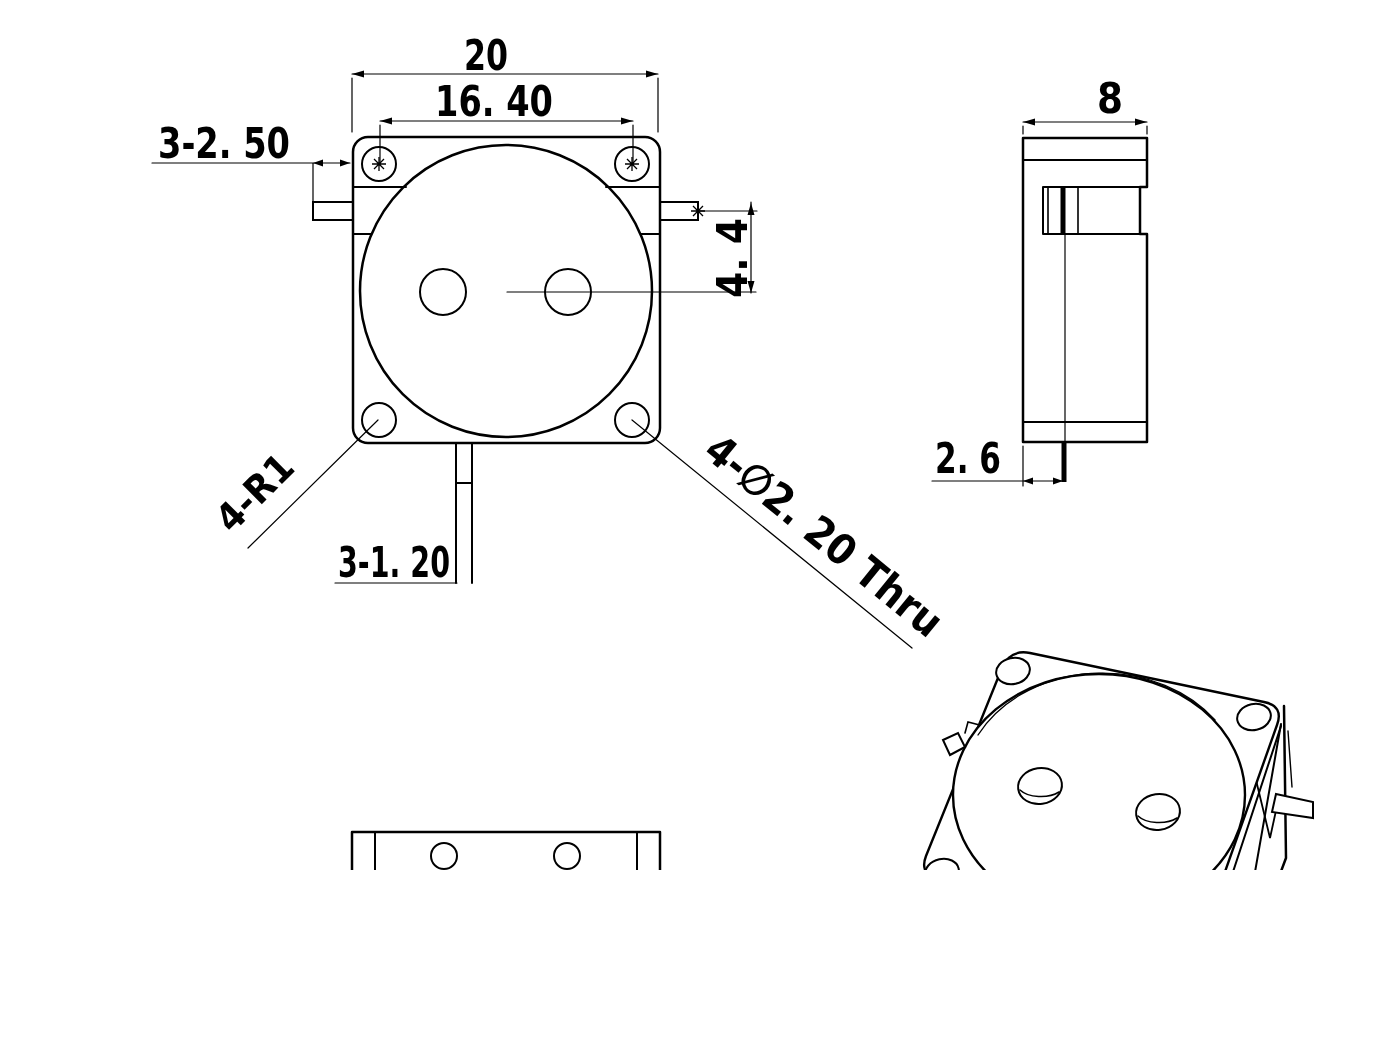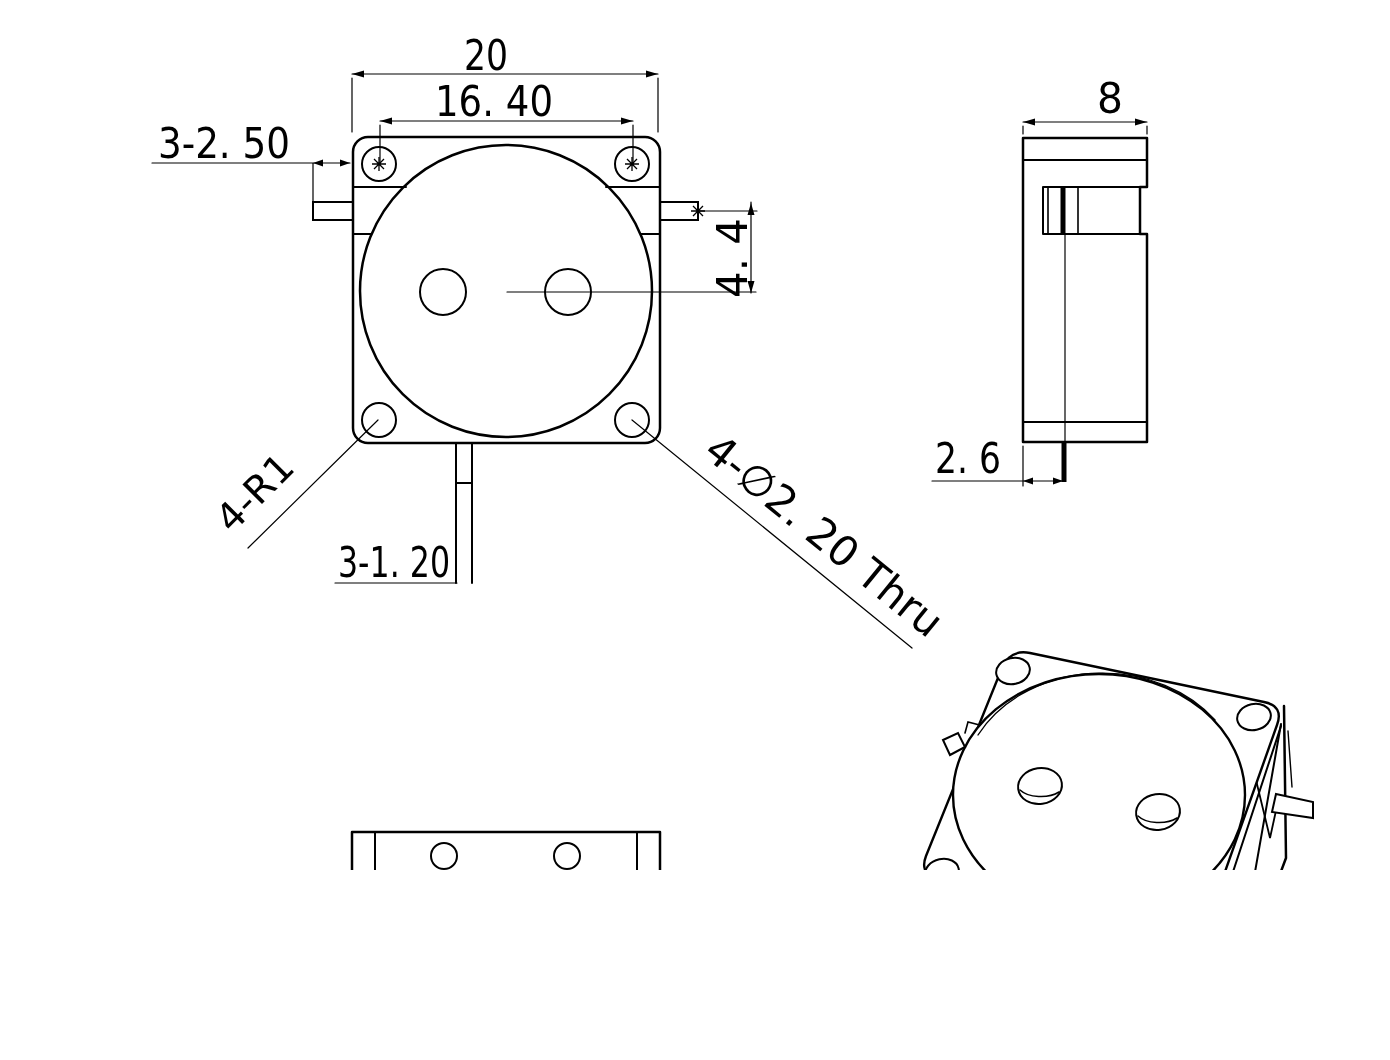--- a/index.html
+++ b/index.html
@@ -1,16 +1,16 @@
 <!DOCTYPE html>
 <html><head>
 <meta charset="utf-8">
 <style>
   html,body{margin:0;padding:0;background:#ffffff;}
-  .stage{width:1390px;height:870px;position:relative;background:#ffffff;overflow:hidden;}
+  .stage{width:1390px;height:870px;position:relative;background:#ffffff;overflow:hidden;font-weight:bold;}
   svg{display:block;}
   .dim-text{font-family:"DejaVu Sans",sans-serif;font-size:42px;fill:#000000;}
   .dim-text.small{font-size:38px;}
   .outline{stroke:#000000;fill:none;stroke-width:2.5;stroke-linecap:round;stroke-linejoin:round;}
   .feature{stroke:#000000;fill:none;stroke-width:2;stroke-linecap:round;}
   .thin{stroke:#000000;fill:none;stroke-width:1.2;stroke-linecap:round;}
   .thick{stroke:#000000;fill:none;stroke-width:5;stroke-linecap:butt;}
   .arrow{fill:#000000;stroke:none;}
   .whitefill{fill:#ffffff;stroke:#000000;}
 </style>

